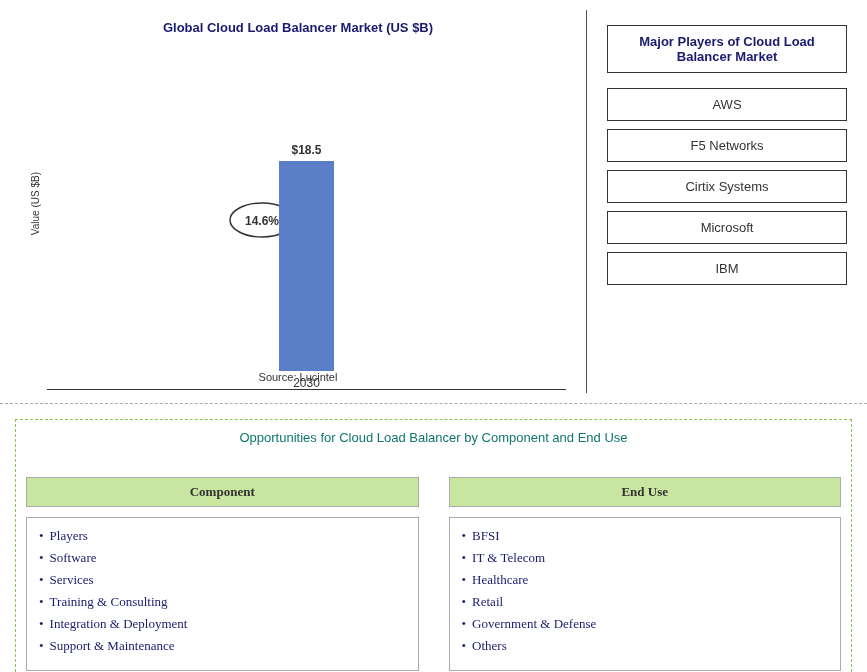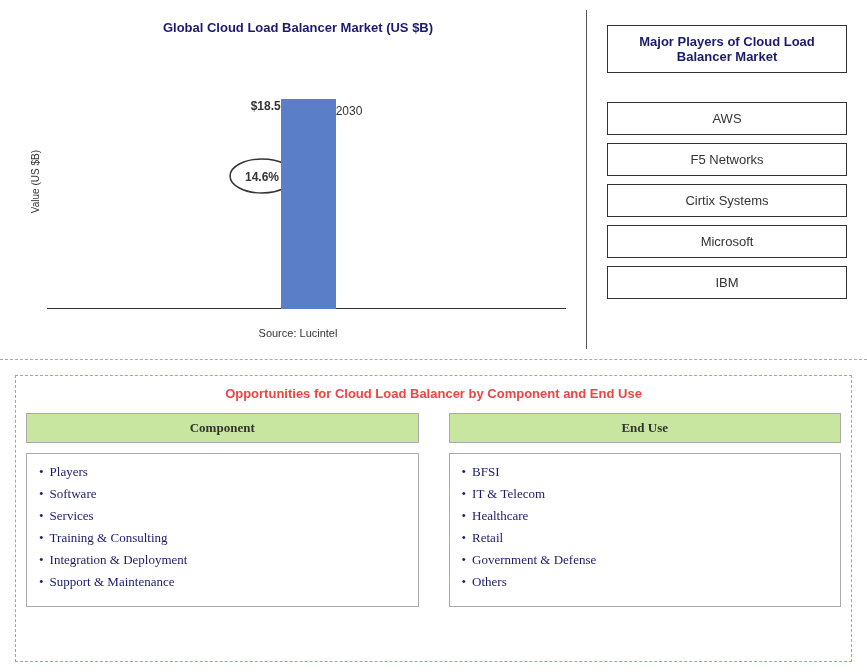--- a/index.html
+++ b/index.html
@@ -16,21 +16,21 @@
       min-height: 672px;
       background: #fff;
       display: flex;
       flex-direction: column;
     }
 
     
     .top-section {
       display: flex;
       flex-direction: row;
-      height: 360px;
+      height: 404px;
       border-bottom: 1px dashed #aaa;
       padding: 10px 0 10px 0;
     }
 
     
     .chart-area {
       flex: 1;
       display: flex;
       flex-direction: column;
       align-items: center;
@@ -79,22 +79,22 @@
       align-items: flex-end;
       flex: 1;
       padding-bottom: 24px;
       gap: 50px;
       justify-content: center;
       position: relative;
     }
 
     .bar-group {
       display: flex;
-      flex-direction: row;
-      align-items: flex-start;
+      flex-direction: column;
+      align-items: center;
       position: relative;
     }
 
     .bar-value {
       font-size: 12px;
       font-weight: bold;
       color: #333;
       margin-bottom: 4px;
     }
 
@@ -134,21 +134,21 @@
       padding: 15px 20px;
     }
 
     .major-players-title {
       border: 1.5px solid #333;
       padding: 8px 11px;
       text-align: center;
       font-size: 13px;
       font-weight: bold;
       color: #1a1a6e;
-      margin-bottom: 29px;
+      margin-bottom: 15px;
       width: 100%;
     }
 
     .player-item {
       border: 1px solid #333;
       width: 100%;
       text-align: center;
       padding: 8px 4px;
       font-size: 13px;
       color: #333;
@@ -159,23 +159,23 @@
     .bottom-section {
       flex: 1;
       border: 1.5px dashed #8bc34a;
       margin: 15px 15px 10px 15px;
       padding: 10px;
     }
 
     .bottom-title {
       text-align: center;
       font-size: 13px;
-      font-weight: bold;
-      color: #ef4444;
-      margin-bottom: 12px;
+      font-weight: normal;
+      color: #0f766e;
+      margin-bottom: 32px;
     }
 
     .bottom-columns {
       display: flex;
       flex-direction: row;
       gap: 30px;
     }
 
     .bottom-col {
       flex: 1;

